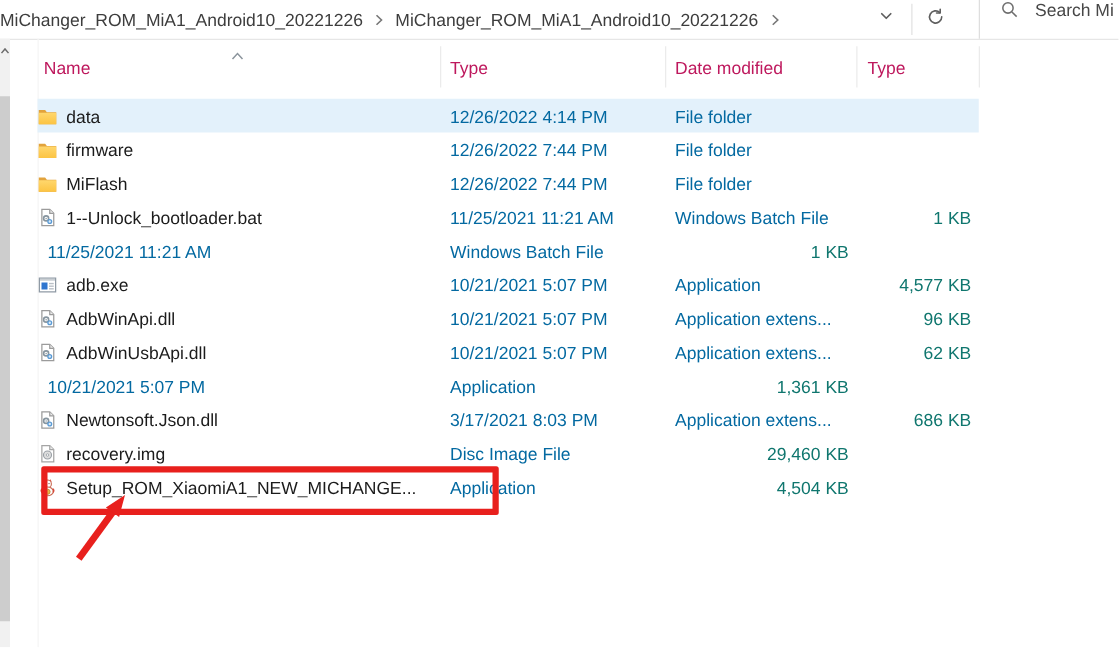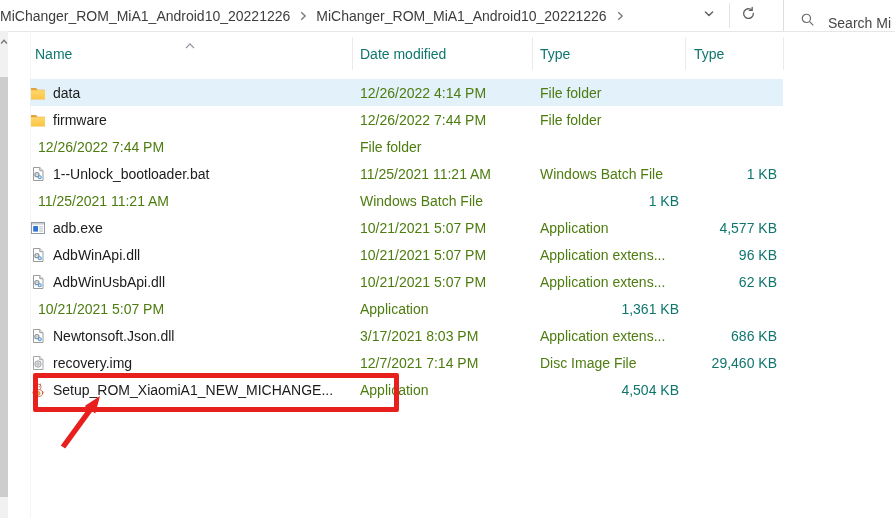--- a/index.html
+++ b/index.html
@@ -24,53 +24,53 @@
   .tb-btn {
     position:absolute; top:0; width:26px; height:31px;
     display:flex; align-items:center; justify-content:center;
   }
   .dd-btn { left:696px; }
   .rf-btn { left:735px; }
   .tb-sep { position:absolute; top:3px; width:1px; height:25px; background:#e2e2e2; }
   .sep-1 { left:729px; }
   .search-box {
     position:absolute; left:783px; top:0; height:31px; right:0;
-    border-left:1px solid #dedede; display:flex; align-items:flex-end;
+    border-left:1px solid #dedede; display:flex; align-items:flex-start;
     padding-left:16px; gap:13px;
   }
   .search-box input {
     border:none; outline:none; font-family:inherit; font-size:14px;
     color:#474747; width:70px; background:transparent; padding:0;
   }
 
   
   .header-row {
     position:absolute; top:32px; left:30px; height:43px; width:753px;
     display:grid; grid-template-columns:322px 180px 153px 98px;
-    align-items:center; font-size:14px; color:#0f766e;
+    align-items:center; font-size:14px; color:#be185d;
   }
   .hcell { padding-left:8px; cursor:default; }
   .hcell.name { padding-left:5px; }
   .hcell.size { padding-left:9px; }
   .hdr-sep { position:absolute; top:37px; height:33px; width:1px; background:#ebebeb; }
   .sort-caret { position:absolute; left:184px; top:36px; }
 
   
   .file-list { position:absolute; top:79px; left:0; width:783px; }
   .row {
     height:27px; display:grid; grid-template-columns:322px 180px 153px 98px;
     margin-left:30px; align-items:center; font-size:14px;
   }
   .row.selected { background:var(--sel,#e3f1fb); }
   .cell-name {
     display:flex; align-items:center; gap:7px; padding-left:0;
     color:#1b1b1b; white-space:nowrap; overflow:hidden;
   }
   .cell-date, .cell-type {
-    padding-left:8px; color:#4d7c0f; white-space:nowrap; overflow:hidden;
+    padding-left:8px; color:#0369a1; white-space:nowrap; overflow:hidden;
   }
   .cell-size { text-align:right; padding-right:6px; color:#0f766e; white-space:nowrap; }
   .ficon { width:16px; height:16px; flex:0 0 16px; }
 
   
   .left-scroll { position:absolute; left:0; top:31px; bottom:0; width:8px; background:#f1f1f1; }
   .left-scroll .thumb { position:absolute; left:0; top:46px; width:8px; height:420px; background:#cdcdcd; }
   .left-scroll .up-arrow { position:absolute; left:0; top:2px; }
   .list-edge { position:absolute; left:30px; top:31px; bottom:0; width:1px; background:#f5f5f5; }
 
@@ -190,22 +190,22 @@
   </div>
   <div class="list-edge"></div>
 
   <span class="sort-caret">
     <svg width="12" height="8" viewBox="0 0 12 8">
         <path d="M2 6.2 L6 1.8 L10 6.2" fill="none" stroke="#8b949c" stroke-width="1.2"></path>
       </svg>
   </span>
   <div class="header-row">
     <div class="hcell name">Name</div>
+    <div class="hcell">Type</div>
     <div class="hcell">Date modified</div>
-    <div class="hcell">Type</div>
     <div class="hcell size">Type</div>
   </div>
   <div class="hdr-sep" style="left:352px"></div>
   <div class="hdr-sep" style="left:532px"></div>
   <div class="hdr-sep" style="left:685px"></div>
   <div class="hdr-sep" style="left:783px"></div>
 
   <div class="file-list">
       <div class="row selected">
       <div class="cell-name">
@@ -223,20 +223,26 @@
         <svg class="ficon">
             <use href="#i-folder"></use>
           </svg>
         <span class="label">firmware</span>
       </div>
       <div class="cell-date">12/26/2022 7:44 PM</div>
       <div class="cell-type">File folder</div>
       <div class="cell-size"></div>
     </div>
       <div class="row">
+      <div class="cell-name">
+        <svg class="ficon">
+            <use href="#i-folder"></use>
+          </svg>
+        <span class="label">MiFlash</span>
+      </div>
       <div class="cell-date">12/26/2022 7:44 PM</div>
       <div class="cell-type">File folder</div>
       <div class="cell-size"></div>
     </div>
       <div class="row">
       <div class="cell-name">
         <svg class="ficon">
             <use href="#i-gear-doc"></use>
           </svg>
         <span class="label">1--Unlock_bootloader.bat</span>
@@ -299,21 +305,20 @@
       <div class="cell-type">Application extens...</div>
       <div class="cell-size">686 KB</div>
     </div>
       <div class="row">
       <div class="cell-name">
         <svg class="ficon">
             <use href="#i-disc-doc"></use>
           </svg>
         <span class="label">recovery.img</span>
       </div>
-      <div class="cell-date">12/7/2021 7:14 PM</div>
       <div class="cell-type">Disc Image File</div>
       <div class="cell-size">29,460 KB</div>
     </div>
       <div class="row">
       <div class="cell-name">
         <svg class="ficon">
             <use href="#i-cat"></use>
           </svg>
         <span class="label">Setup_ROM_XiaomiA1_NEW_MICHANGE...</span>
       </div>

